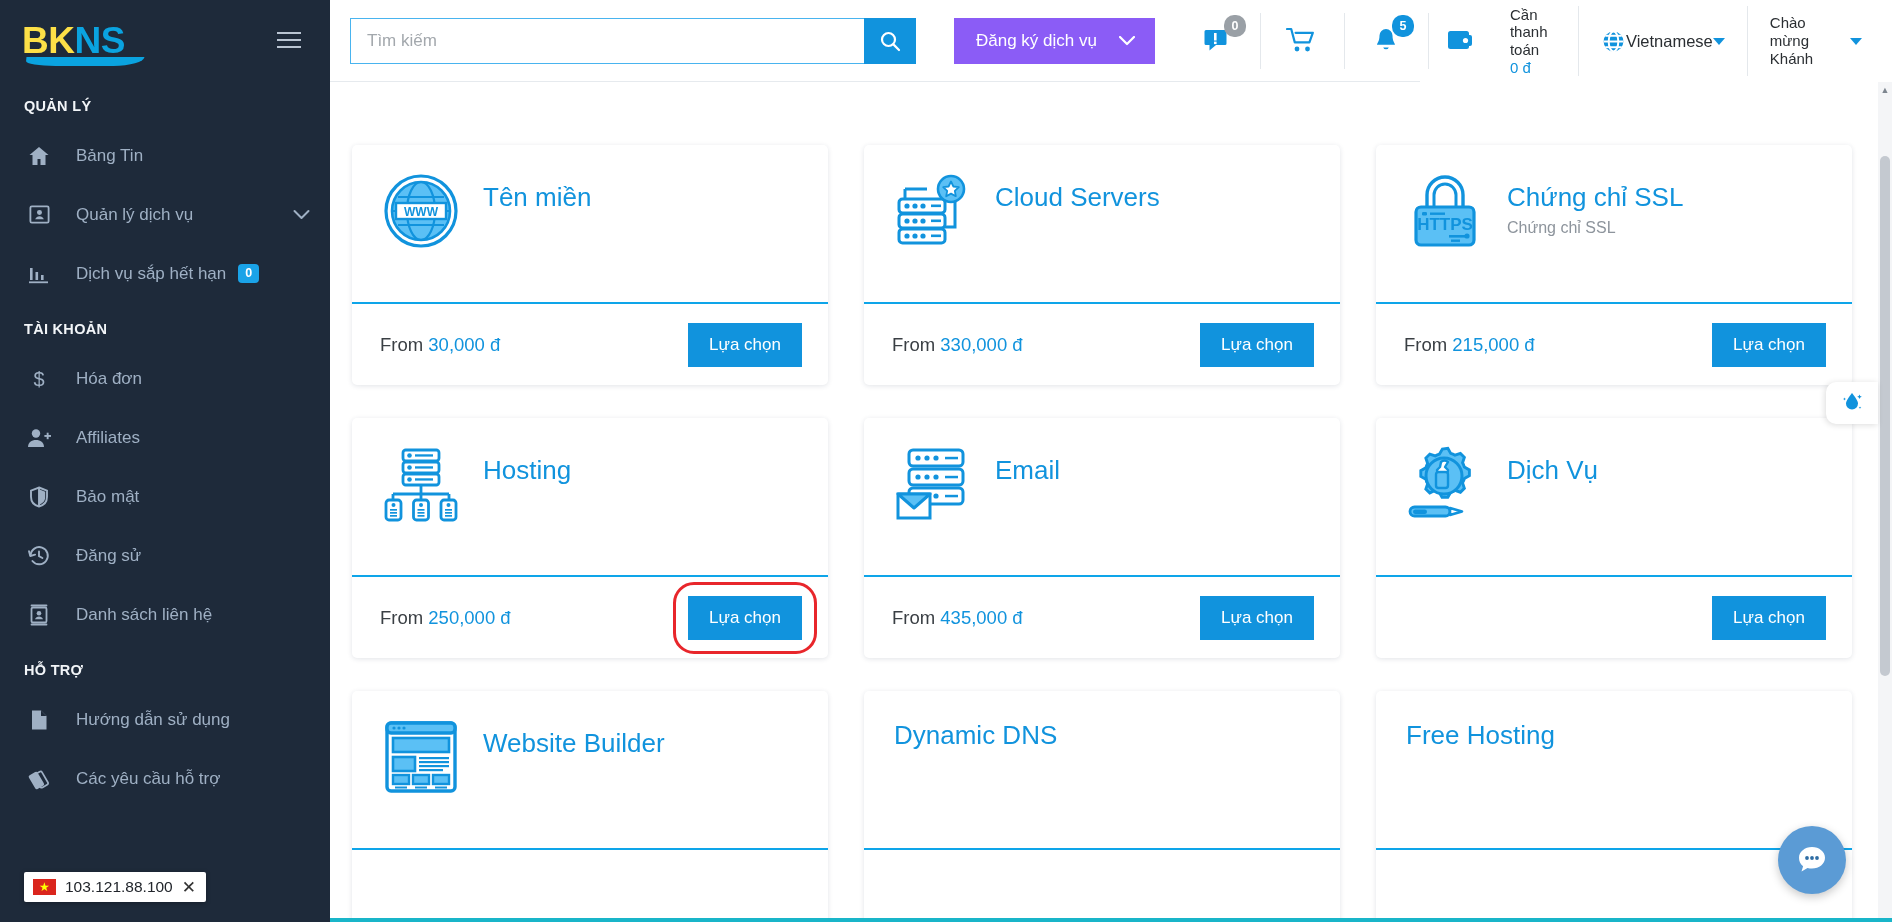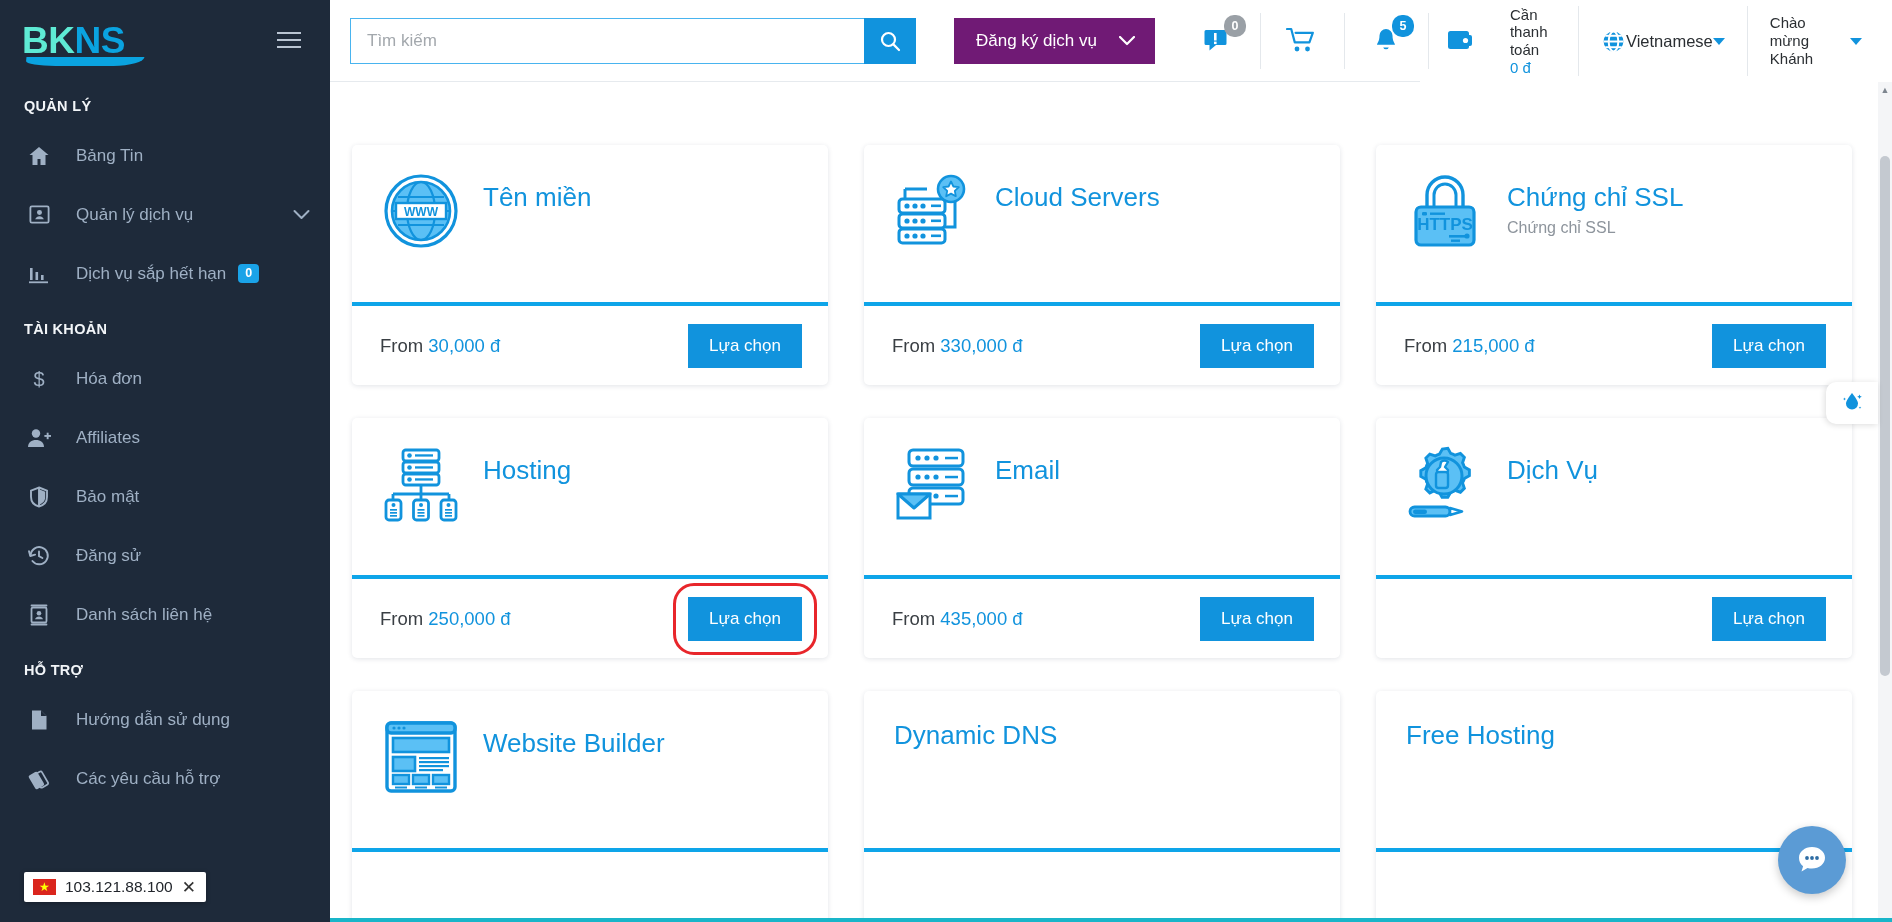--- a/index.html
+++ b/index.html
@@ -24,21 +24,21 @@
     display: flex; align-items: center;
     justify-content: space-between;
     padding: 0 24px 0 22px;
   }
   .logo { position: relative; line-height: 1; }
   .logo-text {
     font-size: 37px; font-weight: bold;
     letter-spacing: -0.5px;
     font-family: "Liberation Sans", sans-serif;
   }
-  .logo-bk { color: #5eead4; }
+  .logo-bk { color: #fde047; }
   .logo-ns { color: #0aa3e0; }
   .logo-swoosh {
     position: absolute; left: 4px; bottom: -7px;
     width: 118px; height: 9px;
     background: #0aa3e0;
     border-radius: 0 0 60px 60px / 0 0 18px 10px;
     transform: skewX(-6deg);
   }
   .hamburger { display: flex; flex-direction: column; gap: 5px; cursor: pointer; padding: 5px; }
   .hamburger span { display: block; width: 24px; height: 2px; background: #b9c4d2; }
@@ -132,21 +132,21 @@
   .search-input::placeholder { color: #a3a8ad; }
   .search-btn {
     width: 52px; height: 46px;
     background: #1193dd; border: none;
     display: flex; align-items: center; justify-content: center;
     cursor: pointer;
   }
   .register-btn {
     margin-left: 38px;
     height: 46px;
-    background: #701a75;
+    background: #8b5cf6;
     color: #fff;
     border: none;
     font-size: 17px;
     padding: 0 20px 0 22px;
     display: flex; align-items: center; gap: 22px;
     cursor: pointer;
     font-family: "Liberation Sans", sans-serif;
     white-space: nowrap;
   }
   .top-icons { display: flex; align-items: center; margin-left: 22px; }
@@ -237,21 +237,21 @@
   .card-body.no-icon .card-titles { padding-top: 4px; }
   .card-title {
     color: #1193dd;
     font-size: 26px;
     font-weight: normal;
     line-height: 1.15;
     cursor: pointer;
   }
   .card-sub { color: #8d949c; font-size: 16px; margin-top: 6px; }
   .card-footer {
-    border-top: 4px solid #0ea5e9;
+    border-top: 2px solid #0ea5e9;
     height: 83px;
     display: flex; align-items: center;
     justify-content: space-between;
     padding: 0 26px 0 28px;
     position: relative;
   }
   .card-price { font-size: 18.5px; color: #3a3f44; }
   .card-price .amount { color: #1193dd; }
   .choose-btn {
     background: #1193dd; color: #fff;

